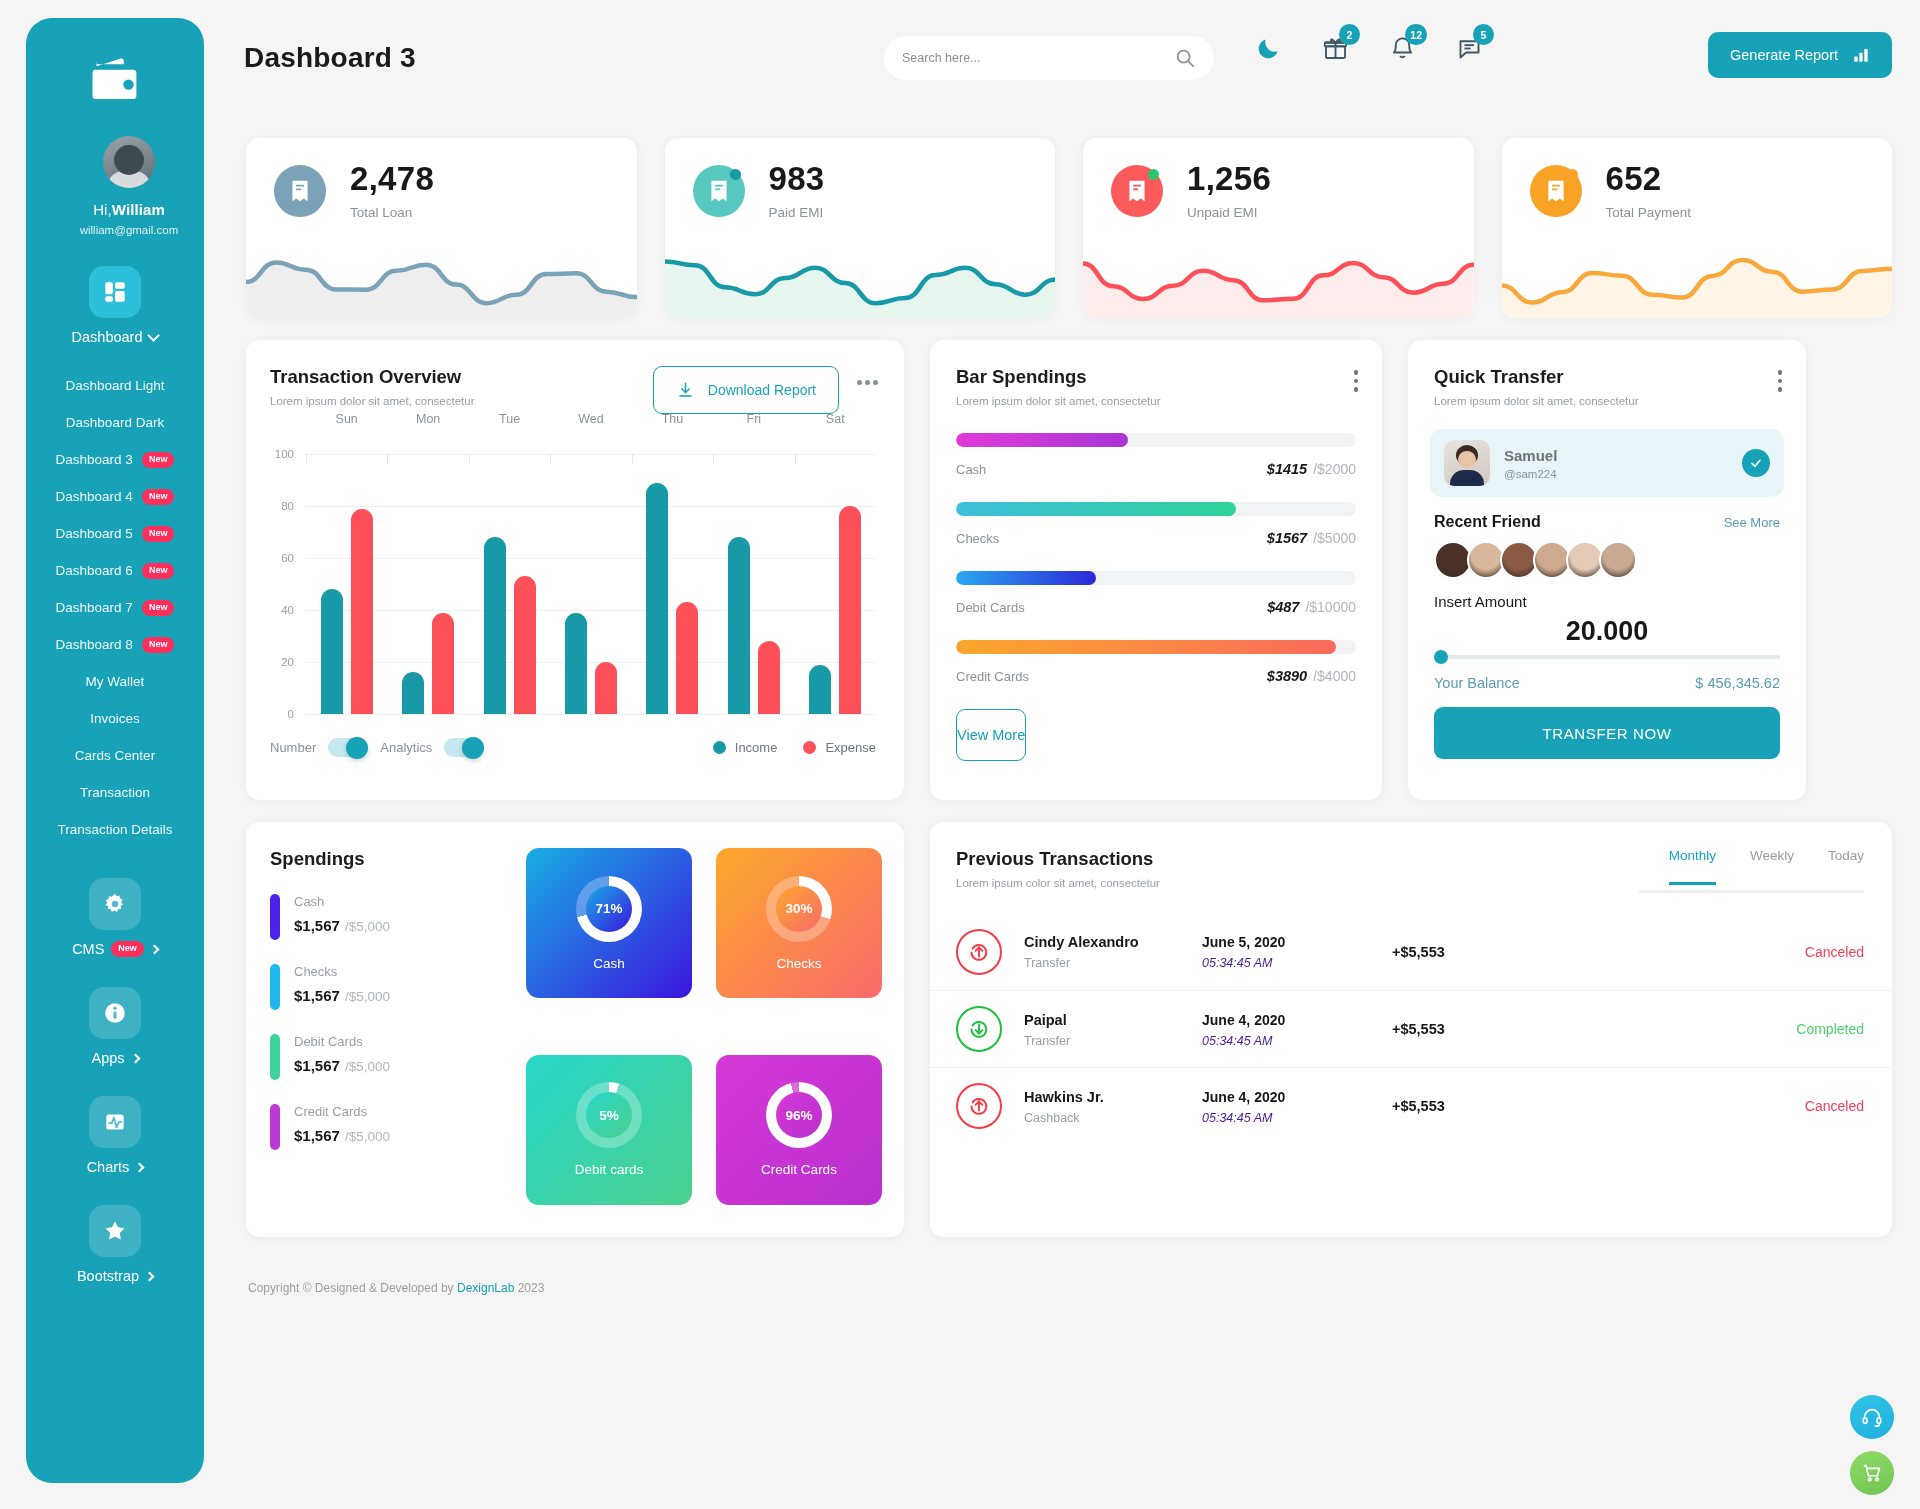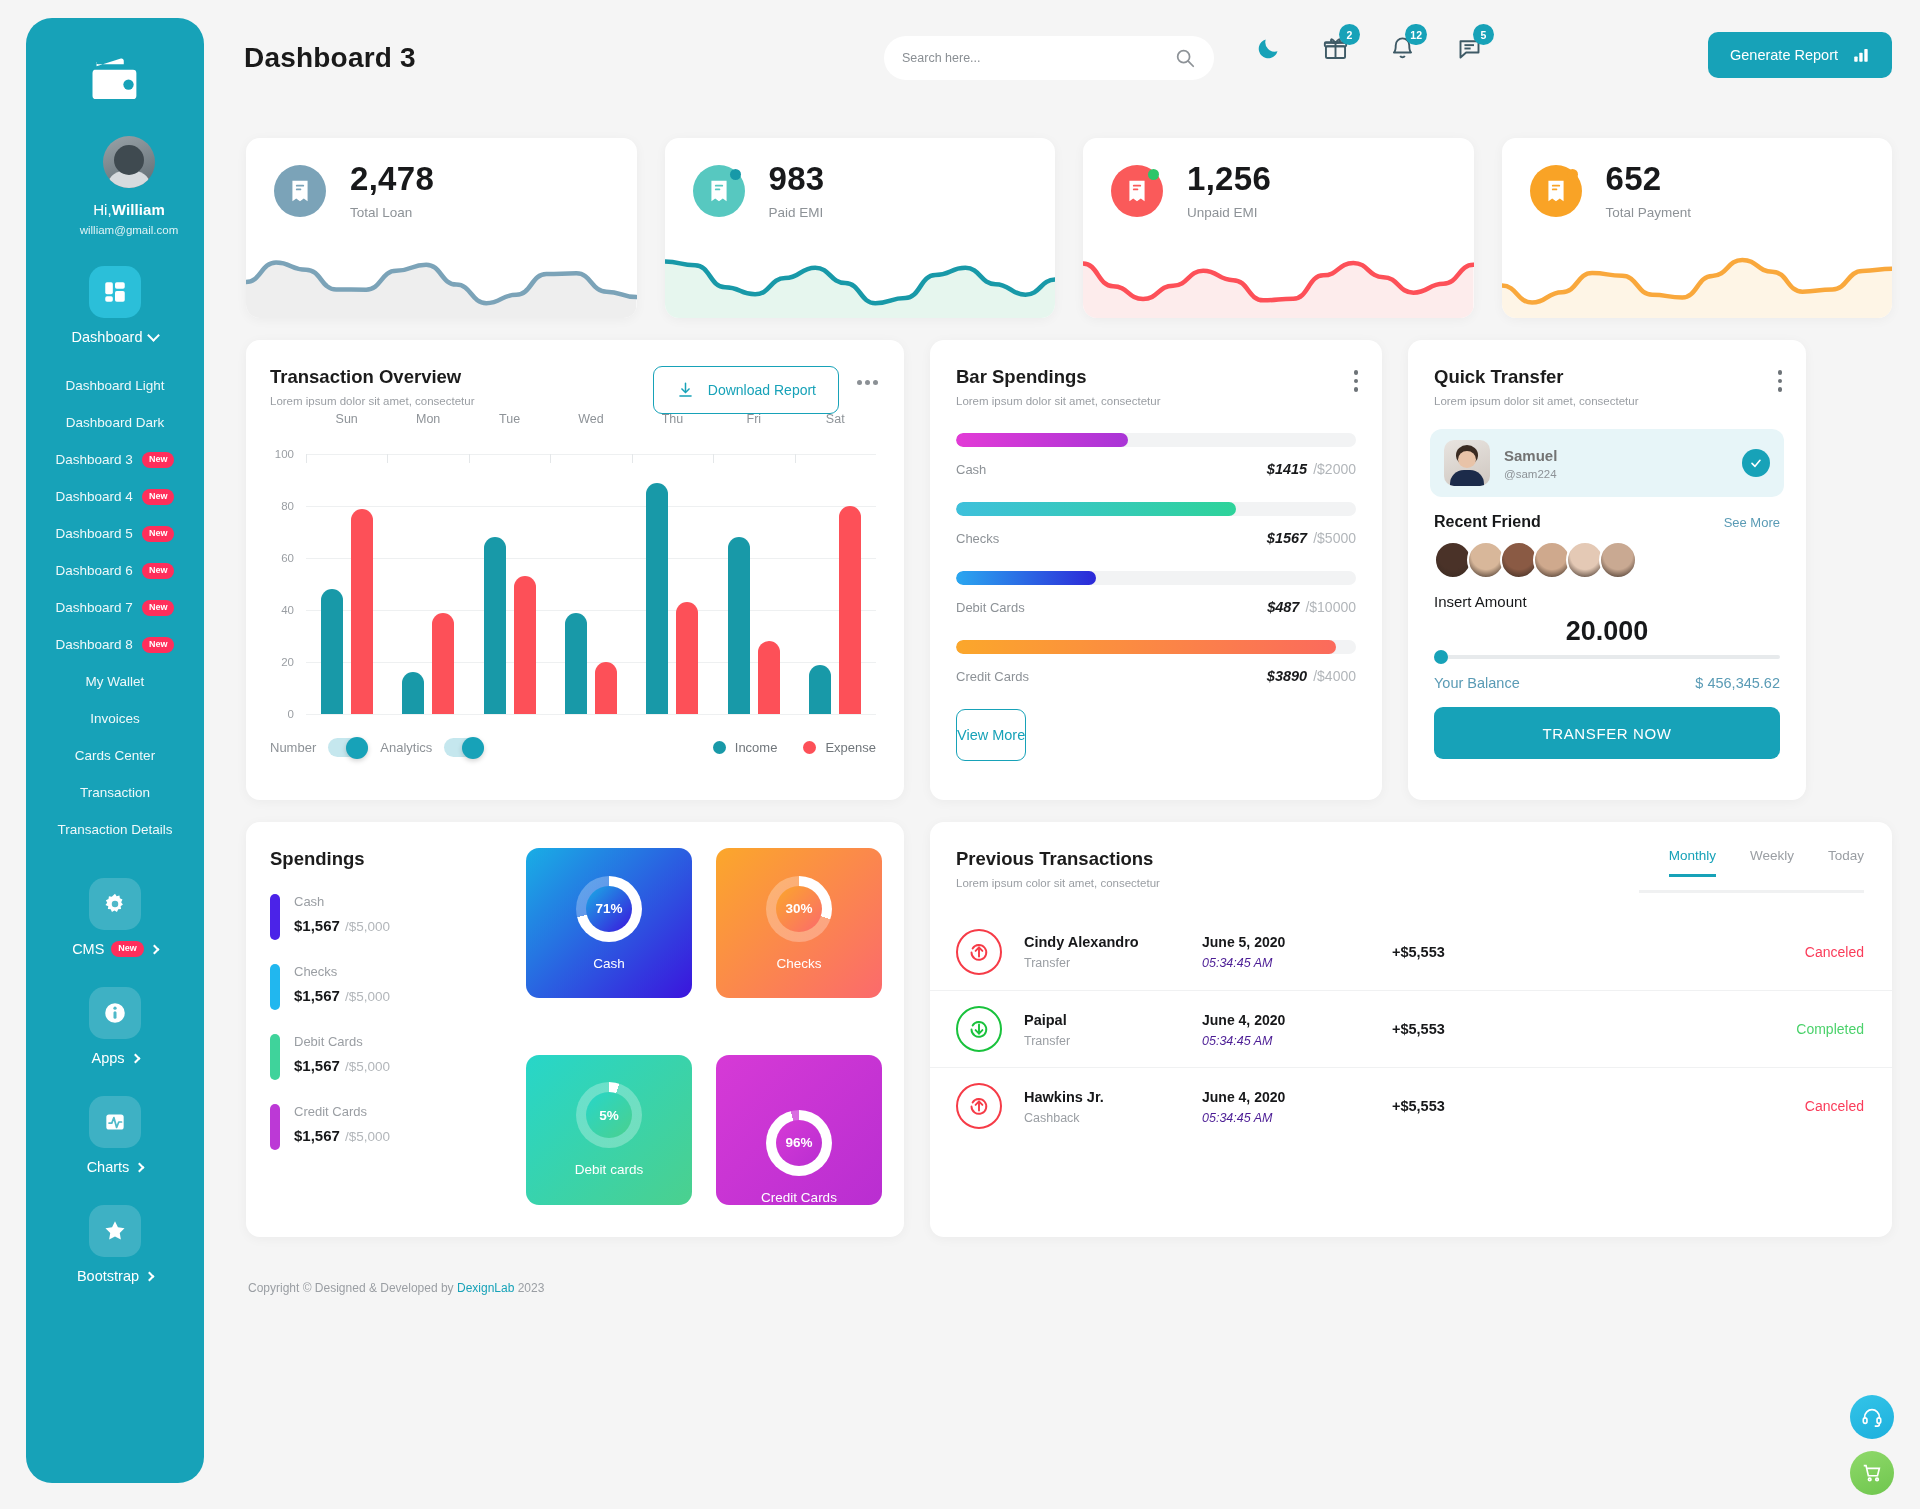--- a/index.html
+++ b/index.html
@@ -205,21 +205,21 @@
   .donut{ width:66px; height:66px; border-radius:50%; display:flex; align-items:center; justify-content:center; position:relative;}
   .donut::after{ content:""; position:absolute; width:44px; height:44px; border-radius:50%;}
   .donut b{ position:relative; z-index:2; color:#fff; font-size:13.5px; font-weight:700;}
   .donut-lab{ margin-top:14px; color:#fff; font-size:13.5px;}
 
   .ptrans{ width:auto; flex:1; height:415px; position:relative;}
   .pt-head{ display:flex; justify-content:space-between; padding: 26px 28px 0 26px;}
   .pt-title{ font-size:18.5px; font-weight:600; color:#1c1c1c;}
   .pt-sub{ font-size:11.5px; color:#9a9ea3; margin-top:7px;}
   .pt-tabs{ display:flex; gap:34px; align-items:flex-start;}
-  .pt-tab{ font-size:13.5px; color:#9a9ea3; cursor:pointer; padding-bottom:11px;}
+  .pt-tab{ font-size:13.5px; color:#9a9ea3; cursor:pointer; padding-bottom:19px;}
   .pt-tab.on{ color:#17a2b8; border-bottom:3px solid #17a2b8;}
   .pt-tabline{ position:absolute; right:28px; top:68px; width:225px; height:3px; background:#f0f1f2;}
   .pt-row{ display:flex; align-items:center; padding: 0 28px 0 26px; height:77px; border-top:1px solid #f0f1f2;}
   .pt-row:first-of-type{ border-top:none; margin-top:10px;}
   .pt-ic{ width:46px; height:46px; border-radius:50%; display:flex; align-items:center; justify-content:center;}
   .pt-nm{ width:200px; padding-left:22px;}
   .pt-nm b{ font-size:14.5px; color:#17181a; font-weight:600;}
   .pt-nm div{ font-size:12.5px; color:#9a9ea3; margin-top:5px;}
   .pt-dt{ width:190px;}
   .pt-dt b{ font-size:14px; color:#17181a; font-weight:600;}
@@ -783,21 +783,21 @@
               <div class="donut-lab">Checks</div>
             </div>
             <div class="donut-card" style="background: linear-gradient(135deg, rgb(39, 214, 201), rgb(75, 208, 142));">
               <div class="donut" style="background:conic-gradient(#ffffff 0deg 18deg, rgba(255,255,255,.28) 18deg 360deg)">
                 <div style="position:absolute;width:46px;height:46px;border-radius:50%;background:transparent;box-shadow:inset 0 0 0 99px transparent"></div>
                 <span style="position:absolute;width:46px;height:46px;border-radius:50%;background:linear-gradient(135deg,#27d6c9,#4bd08e)"></span>
                 <b>5%</b>
               </div>
               <div class="donut-lab">Debit cards</div>
             </div>
-            <div class="donut-card" style="background: linear-gradient(135deg, rgb(214, 58, 214), rgb(185, 46, 209)); justify-content: flex-end;">
+            <div class="donut-card" style="background: linear-gradient(135deg, rgb(214, 58, 214), rgb(185, 46, 209));">
               <div class="donut" style="background:conic-gradient(#ffffff 0deg 345.6deg, rgba(255,255,255,.28) 345.6deg 360deg)">
                 <div style="position:absolute;width:46px;height:46px;border-radius:50%;background:transparent;box-shadow:inset 0 0 0 99px transparent"></div>
                 <span style="position:absolute;width:46px;height:46px;border-radius:50%;background:linear-gradient(135deg,#d63ad6,#b92ed1)"></span>
                 <b>96%</b>
               </div>
               <div class="donut-lab">Credit Cards</div>
             </div>
           </div>
       </div>
 

